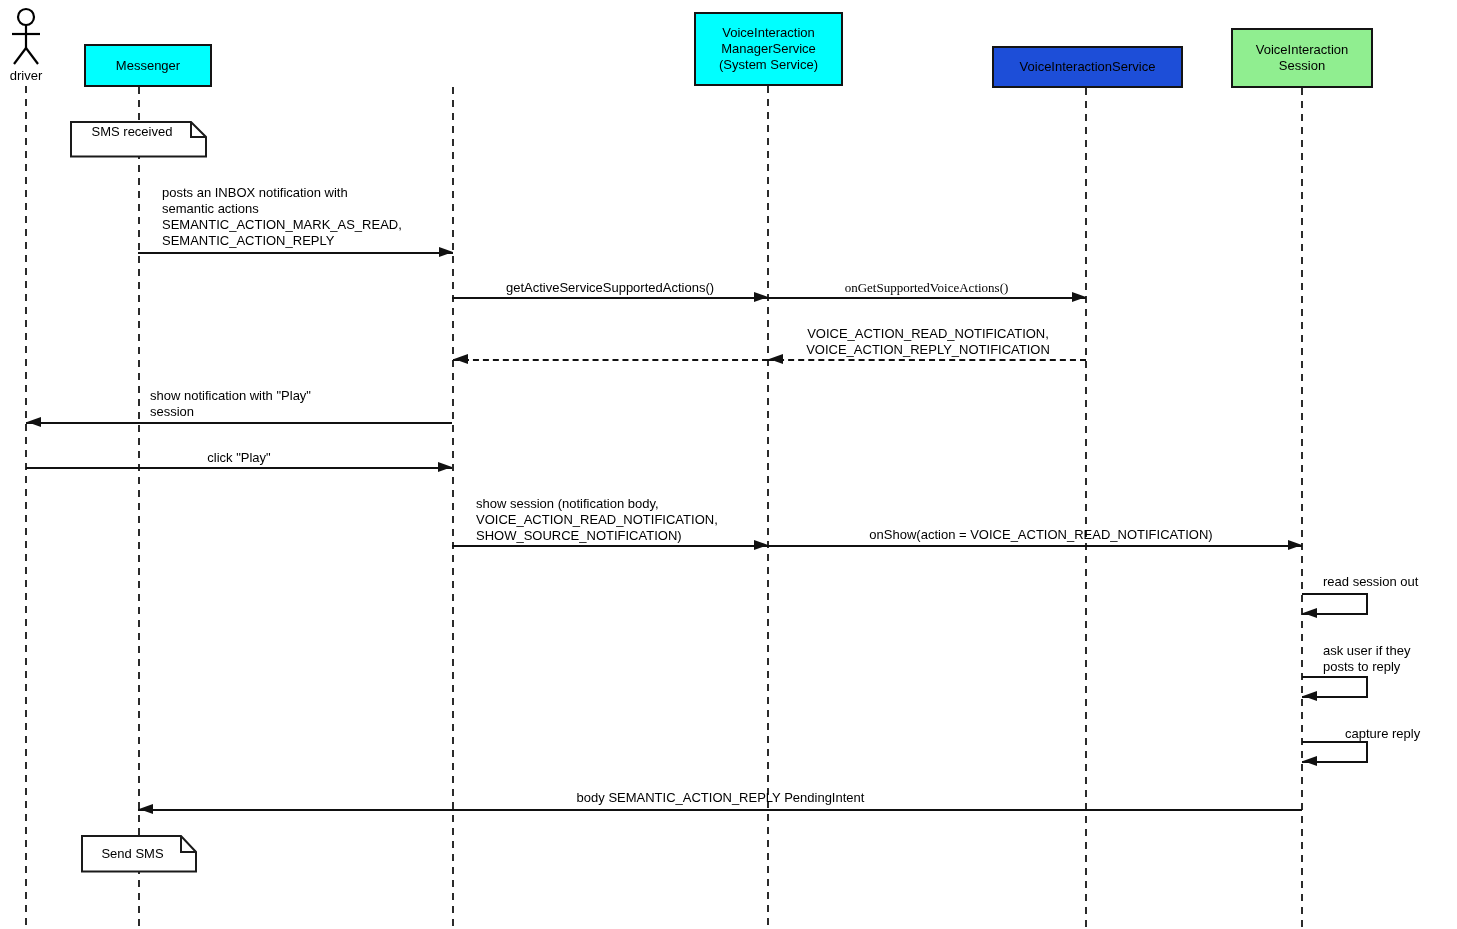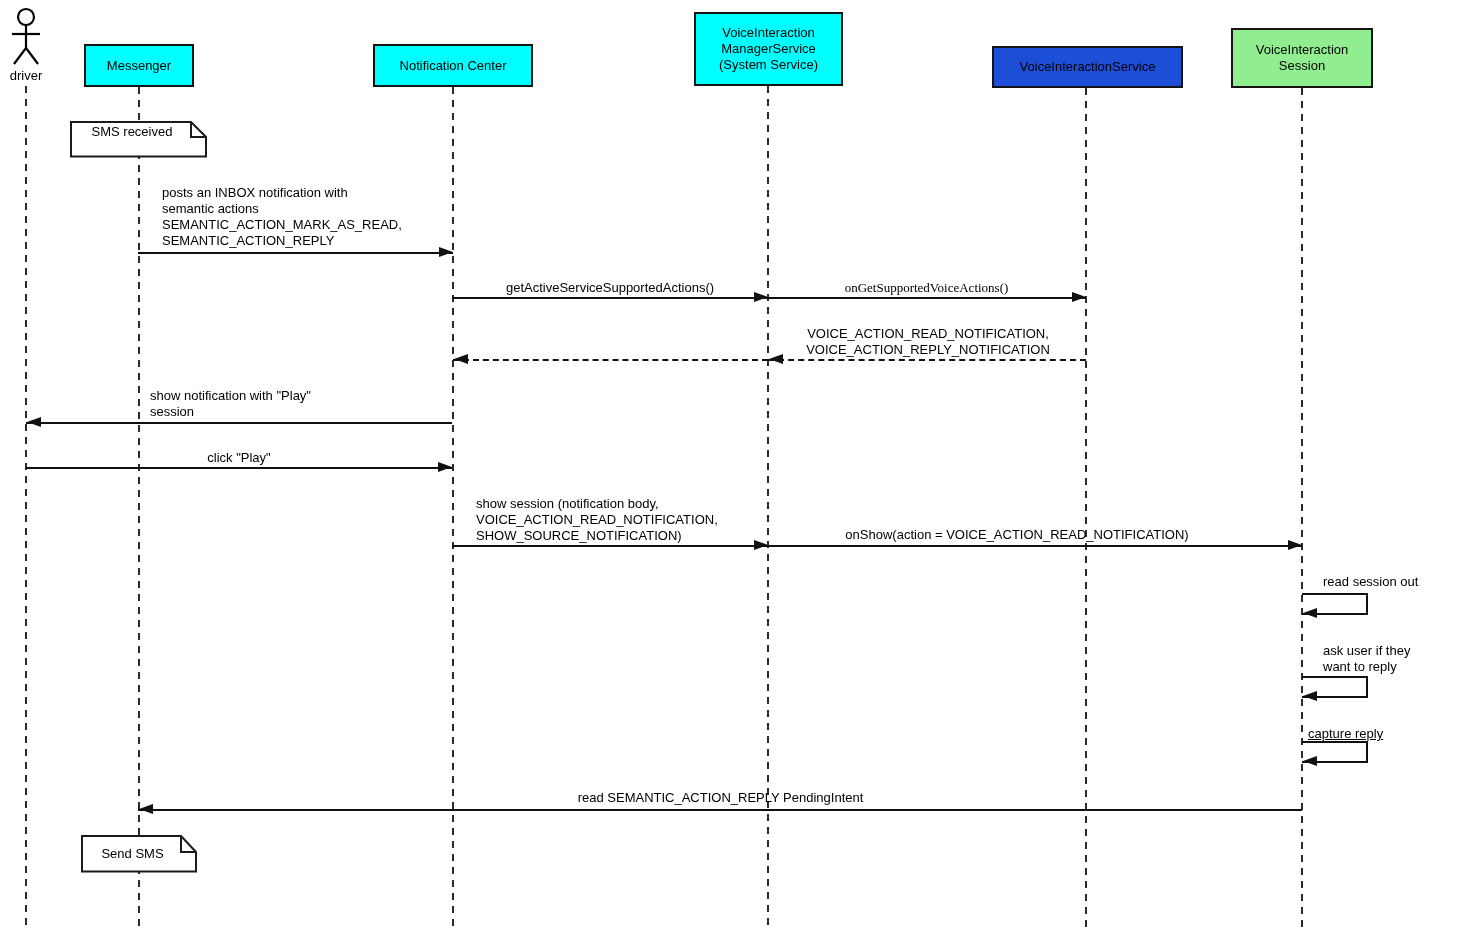--- a/index.html
+++ b/index.html
@@ -52,25 +52,22 @@
 
   <svg style="position:absolute;left:6px;top:6px;z-index:3;" width="40" height="62" viewBox="0 0 40 62">
     <circle cx="20" cy="11" r="8" fill="none" stroke="#000" stroke-width="2.2"></circle>
     <line x1="20" y1="19" x2="20" y2="42" stroke="#000" stroke-width="2.2"></line>
     <line x1="6" y1="28" x2="34" y2="28" stroke="#000" stroke-width="2.2"></line>
     <line x1="20" y1="42" x2="8" y2="58" stroke="#000" stroke-width="2.2"></line>
     <line x1="20" y1="42" x2="32" y2="58" stroke="#000" stroke-width="2.2"></line>
   </svg>
   <div class="actor-label" style="left:2px;top:68px;width:48px;">driver</div>
 
-  <div class="pbox" style="left: 84px; top: 44px; width: 110px; height: 43px; background-color: rgb(0, 255, 255);">
+  <div class="pbox" style="left: 84px; top: 44px; width: 128px; height: 43px; background-color: rgb(0, 255, 255);">
     <span class="bl">Messenger</span>
-  </div>
-  <div class="pbox" style="left: 373px; top: 44px; width: 160px; height: 43px; background-color: rgb(0, 255, 255);">
-    <span class="bl">Notification Center</span>
   </div>
   <div class="pbox" style="left: 694px; top: 12px; width: 149px; height: 74px; background-color: rgb(0, 255, 255);">
     <span>
       <span class="bl">VoiceInteraction</span>
       <span class="bl">ManagerService</span>
       <span class="bl">(System Service)</span>
     </span>
   </div>
   <div class="pbox" style="left: 992px; top: 46px; width: 191px; height: 42px; background-color: #1d4ed8;">
     <span class="bl">VoiceInteractionService</span>
@@ -127,40 +124,40 @@
   <div class="ah right" style="left:438px;top:462px;"></div>
 
   <div class="mlabel" style="left:476px;top:496px;">
     <span class="ln">show session (notification body,</span>
     <span class="ln">VOICE_ACTION_READ_NOTIFICATION,</span>
     <span class="ln">SHOW_SOURCE_NOTIFICATION)</span>
   </div>
   <div class="mline" style="left:452px;top:545px;width:316px;"></div>
   <div class="ah right" style="left:754px;top:540px;"></div>
 
-  <div class="mlabel center" style="left:762px;top:527px;width:510px;">onShow(action = VOICE_ACTION_READ_NOTIFICATION)</div>
+  <div class="mlabel center" style="left:786px;top:527px;width:510px;">onShow(action = VOICE_ACTION_READ_NOTIFICATION)</div>
   <div class="mline" style="left:767px;top:545px;width:535px;"></div>
   <div class="ah right" style="left:1288px;top:540px;"></div>
 
   <div class="mlabel" style="left:1323px;top:574px;">read session out</div>
   <div class="loop" style="left:1302px;top:593px;width:66px;height:22px;"></div>
   <div class="ah left" style="left:1303px;top:608px;"></div>
 
   <div class="mlabel" style="left:1323px;top:643px;">
     <span class="ln">ask user if they</span>
-    <span class="ln">want to reply</span>
+    <span class="ln">posts to reply</span>
   </div>
   <div class="loop" style="left:1302px;top:676px;width:66px;height:22px;"></div>
   <div class="ah left" style="left:1303px;top:691px;"></div>
 
-  <div class="mlabel" style="left:1308px;top:726px;text-decoration:underline;">capture reply</div>
+  <div class="mlabel" style="left:1345px;top:726px;">capture reply</div>
   <div class="loop" style="left:1302px;top:741px;width:66px;height:22px;"></div>
   <div class="ah left" style="left:1303px;top:756px;"></div>
 
-  <div class="mlabel center" style="left:139px;top:790px;width:1163px;">read SEMANTIC_ACTION_REPLY PendingIntent</div>
+  <div class="mlabel center" style="left:139px;top:790px;width:1163px;">body SEMANTIC_ACTION_REPLY PendingIntent</div>
   <div class="mline" style="left:138px;top:809px;width:1164px;"></div>
   <div class="ah left" style="left:139px;top:804px;"></div>
 
   <svg class="note" style="left:81px;top:835px;" width="117" height="38" viewBox="0 0 117 38">
     <path d="M1,1 H100 L115,17 V36.5 H1 Z" fill="#ffffff" stroke="#1a1a1a" stroke-width="2"></path>
     <path d="M100,1 V17 H115" fill="none" stroke="#1a1a1a" stroke-width="2"></path>
   </svg>
   <div class="note-label" style="left:81px;top:835px;width:103px;height:37px;">Send SMS</div>
 
 </div>

